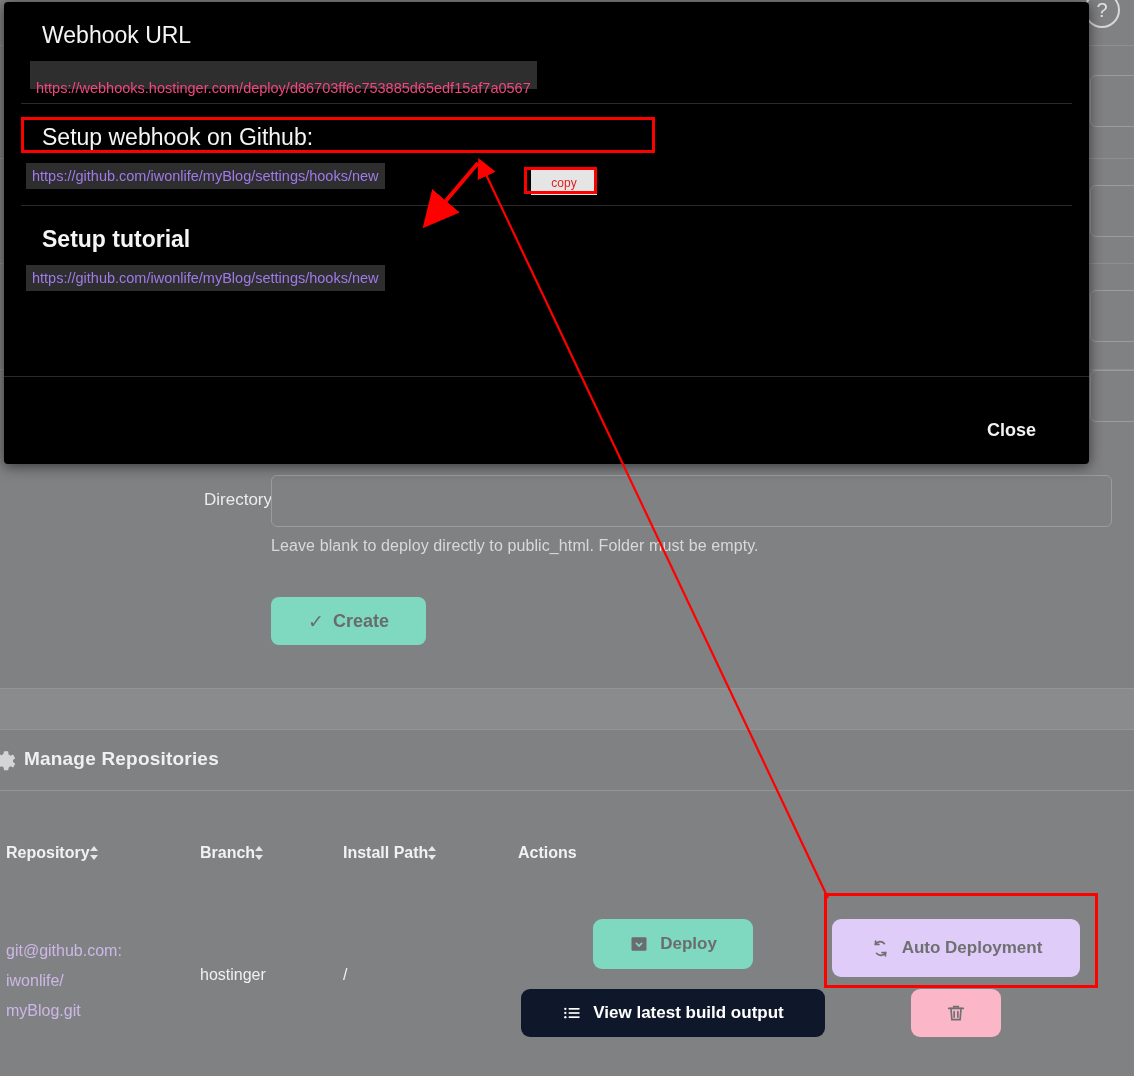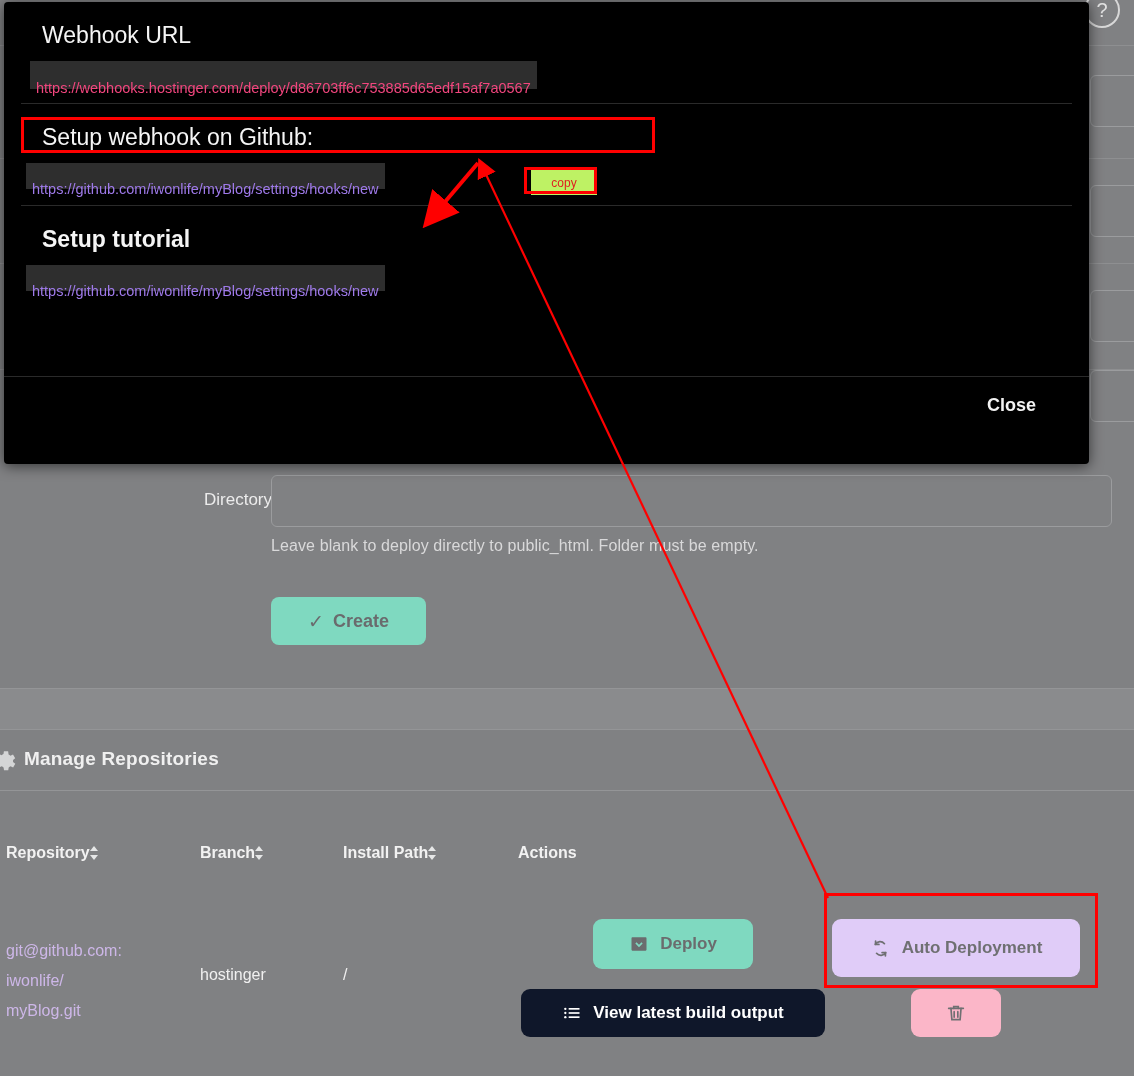--- a/index.html
+++ b/index.html
@@ -117,34 +117,34 @@
     position:absolute; color:#f5f5f5; font-size:23px; font-weight:400;margin-left:20px;
   }
   .url-box{
     position:absolute; height:26px; background:#2e2e2e;
     color:#f2467e; font-size:14.5px; line-height:26px;
     padding:14px 6px; white-space:nowrap;
   }
   .gh-box{
     position:absolute; height:26px; background:#2e2e2e;
     color:#9f7aea; font-size:14.5px; line-height:26px;
-    padding:13px 6px; white-space:nowrap;
+    padding:0 6px; white-space:nowrap;
   }
   .copy-btn{
     position:absolute; left:527px; top:168px; width:66px; height:25px;
-    background:#bef264; border:none; color:#e02020;
+    background:#e5e5e5; border:none; color:#e02020;
     font-size:12px; cursor:pointer;
   }
   .modal-div{ position:absolute; left:17px; width:1051px; height:1px; background:#2a2a2a; }
   .modal-footer{
     position:absolute; left:0; right:0; top:374px; height:88px;
     border-top:1px solid #2a2a2a;
   }
   .close-btn{
-    position:absolute; right:53px; top:18px;
+    position:absolute; right:53px; top:43px;
     background:none; border:none; color:#f2f2f2;
     font-size:18px; font-weight:bold; cursor:pointer;
   }
 
   
   #annot{ position:absolute; inset:0; z-index:60; pointer-events:none; }
   .redbox{ position:absolute; border:3px solid #ff0000; }
 </style>
 </head>
 <body>

